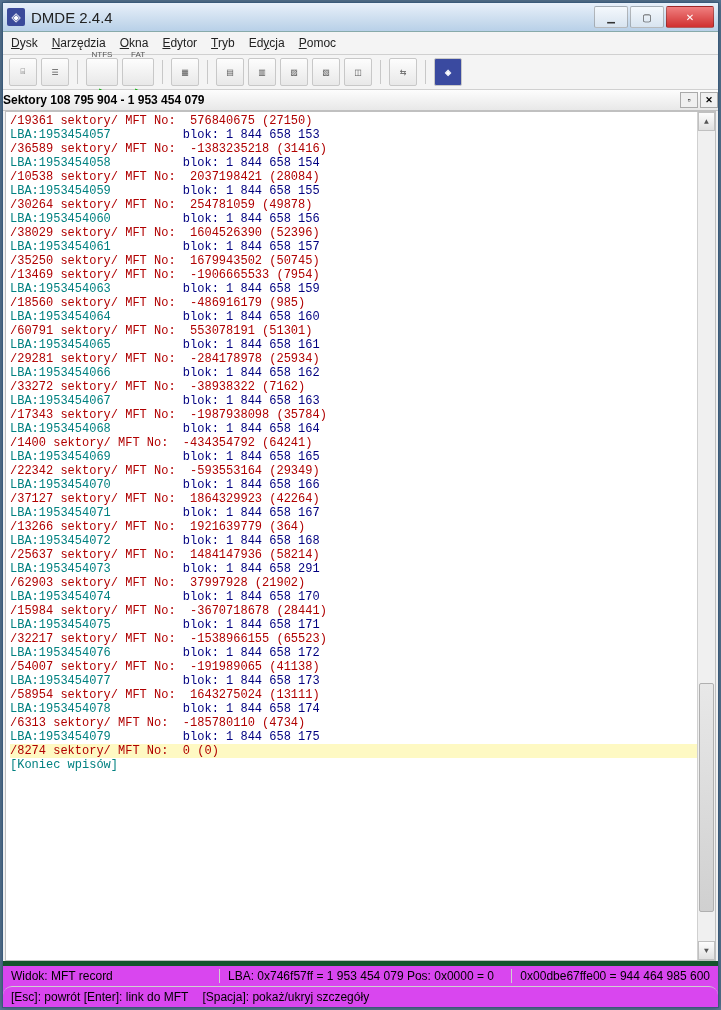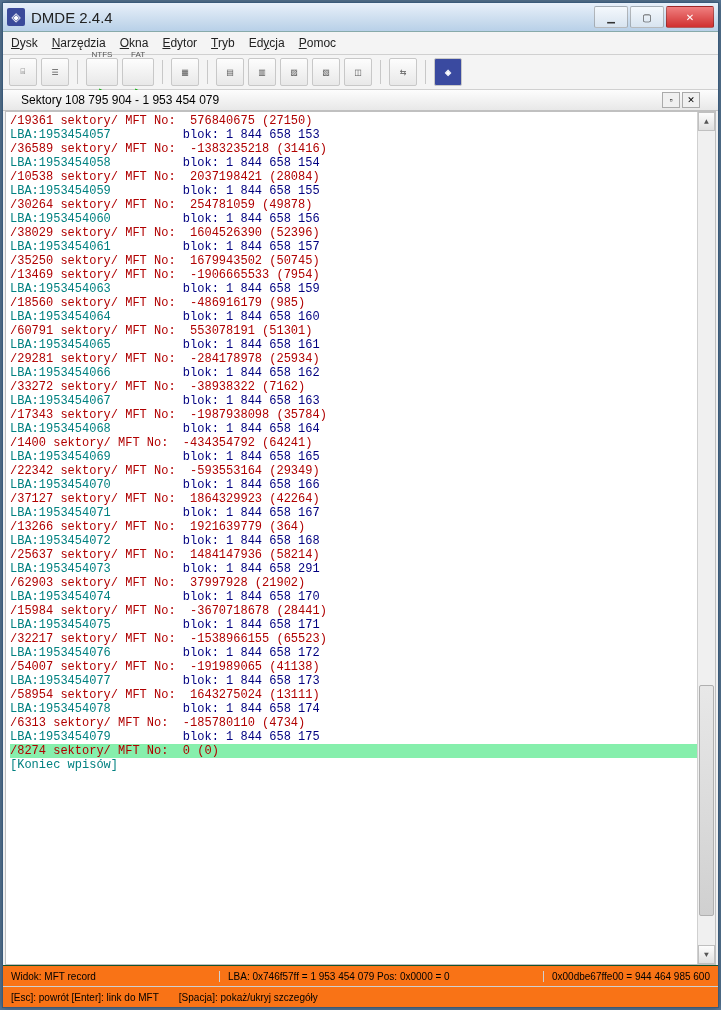--- a/index.html
+++ b/index.html
@@ -120,23 +120,23 @@
     background: #3a4aa0;
     color: #fff;
     font-weight: bold;
   }
   .panel-header {
     height: 20px;
     background: linear-gradient(to bottom,#fdfdfd,#e8e8e8);
     border-bottom: 1px solid #c0c0c0;
     display: flex;
     align-items: center;
-    padding: 0 18px;
-    font-size: 12px;
-    font-weight: normal;
+    padding: 0 0;
+    font-size: 12px;
+    font-weight: bold;
   }
   .panel-header .spacer { flex:1; }
   .panel-header .pbtn {
     width: 16px;
     height: 14px;
     border: 1px solid #aaa;
     background: #f0f0f0;
     margin-left: 2px;
     font-size: 9px;
     display: flex;
@@ -158,21 +158,21 @@
     padding: 2px 4px;
   }
   .row {
     white-space: pre;
     height: 14px;
   }
   .red { color: #b00000; }
   .teal { color: #008080; }
   .navy { color: #000080; }
   .row.selected {
-    background: #86efac;
+    background: #fef9c3;
     color: #b00000;
   }
   .scrollbar {
     position: absolute;
     right: 0;
     top: 0;
     bottom: 0;
     width: 17px;
     background: #f0f0f0;
     border-left: 1px solid #d0d0d0;
@@ -186,38 +186,39 @@
   }
   .scroll-track { position:absolute; top:17px; bottom:17px; left:0; right:0; }
   .scroll-thumb {
     position:absolute;
     left:1px; right:1px;
     background: linear-gradient(to bottom,#e8e8e8,#d0d0d0);
     border:1px solid #b0b0b0;
     border-radius:2px;
   }
   .statusbar {
-    border-top: 1px solid #14532d;
-    background: #f97316;
-    font-size: 10px;
+    border-top: 5px solid #14532d;
+    background: #d946ef;
+    font-size: 12px;
   }
   .status-row {
     display: flex;
     height: 20px;
     align-items: center;
   }
   .status-cell {
     padding: 0 8px;
     border-right: 1px solid #d0d0d0;
     white-space: nowrap;
   }
   .status-row.hints {
     border-top: 1px solid #d0d0d0;
     padding: 0 8px;
-    gap: 20px;
+    gap: 14px;
+    border-radius: 9px;
   }
   .tb-play { color:#0a0; font-size:7px; }
 </style>
 </head>
 <body>
 
 <div class="window">
 
   <div class="titlebar">
     <div class="app-icon">◈</div>

